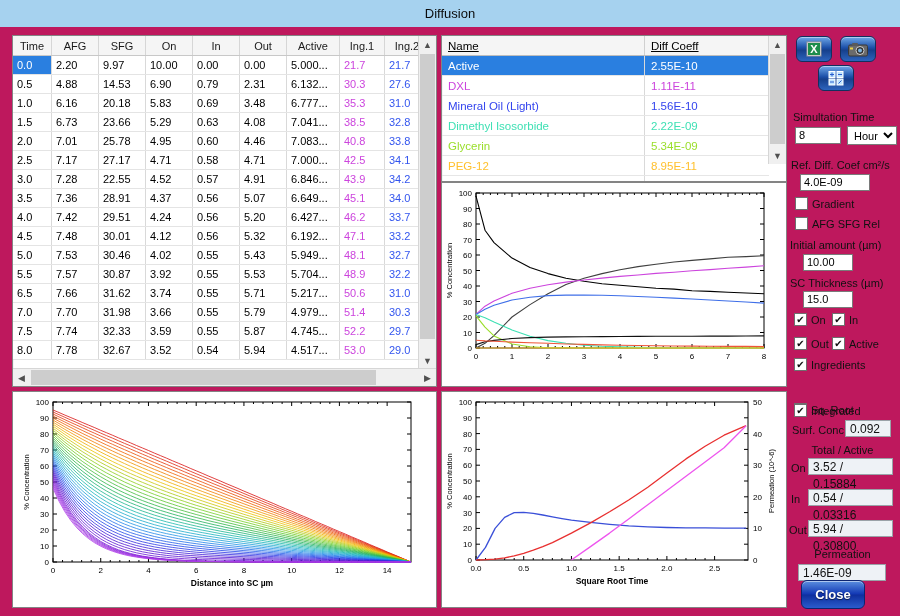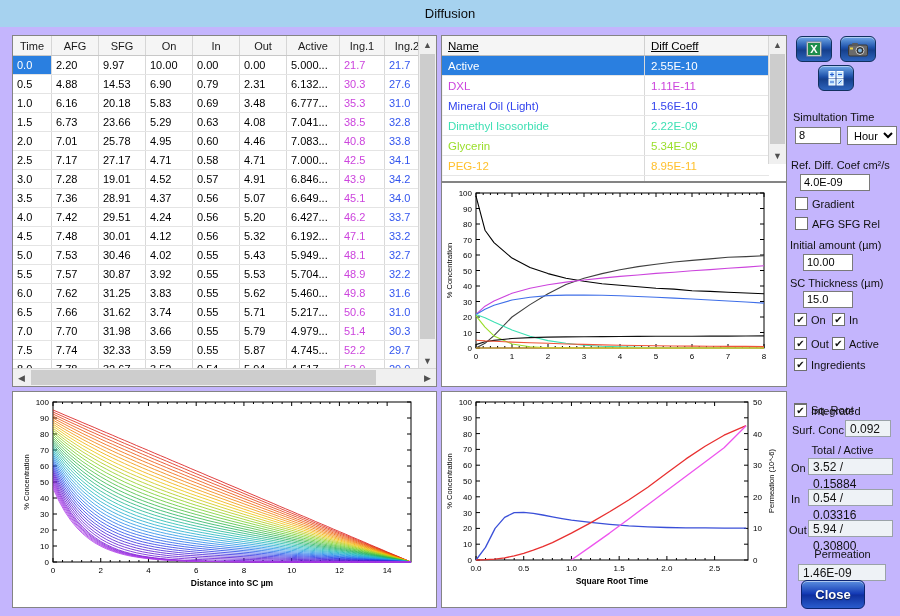--- a/index.html
+++ b/index.html
@@ -4,21 +4,21 @@
 <title>Diffusion</title>
 <style>
   html,body{margin:0;padding:0;}
   body{
     width:900px;height:616px;overflow:hidden;
     background:#a6d2ef;
     font-family:"Liberation Sans","DejaVu Sans",sans-serif;
     font-size:11px;color:#000;
     -webkit-font-smoothing:antialiased;
   }
-  .window{position:absolute;inset:0;background:#c4b5fd;}
+  .window{position:absolute;inset:0;background:#be185d;}
   
   .titlebar{
     height:27px;line-height:27px;text-align:center;
     font-size:13px;color:#0b0b0b;background:#a6d2ef;
     user-select:none;
   }
   
   .panel{
     position:absolute;background:#fff;
     border:1px solid #8a8a8a;
@@ -188,21 +188,21 @@
               <td class="col-num">4.71</td>
               <td class="col-num">0.58</td>
               <td class="col-num">4.71</td>
               <td class="col-active">7.000...</td>
               <td class="col-ing" style="color: rgb(204, 68, 221);">42.5</td>
               <td class="col-ing" style="color: rgb(51, 85, 238); margin-top: 26px;">34.1</td>
             </tr>
             <tr>
               <td class="col-time">3.0</td>
               <td class="col-num">7.28</td>
-              <td class="col-num">19.01</td>
+              <td class="col-num">22.55</td>
               <td class="col-num">4.52</td>
               <td class="col-num">0.57</td>
               <td class="col-num">4.91</td>
               <td class="col-active">6.846...</td>
               <td class="col-ing" style="color: rgb(204, 68, 221);">43.9</td>
               <td class="col-ing" style="color: rgb(51, 85, 238);">34.2</td>
             </tr>
             <tr>
               <td class="col-time">3.5</td>
               <td class="col-num">7.36</td>
@@ -250,31 +250,20 @@
             <tr>
               <td class="col-time">5.5</td>
               <td class="col-num">7.57</td>
               <td class="col-num">30.87</td>
               <td class="col-num">3.92</td>
               <td class="col-num">0.55</td>
               <td class="col-num">5.53</td>
               <td class="col-active">5.704...</td>
               <td class="col-ing" style="color: rgb(204, 68, 221);">48.9</td>
               <td class="col-ing" style="color: rgb(51, 85, 238);">32.2</td>
-            </tr>
-            <tr>
-              <td class="col-time">6.0</td>
-              <td class="col-num">7.62</td>
-              <td class="col-num">31.25</td>
-              <td class="col-num">3.83</td>
-              <td class="col-num">0.55</td>
-              <td class="col-num">5.62</td>
-              <td class="col-active">5.460...</td>
-              <td class="col-ing" style="color: rgb(204, 68, 221);">49.8</td>
-              <td class="col-ing" style="color: rgb(51, 85, 238);">31.6</td>
             </tr>
             <tr>
               <td class="col-time">6.5</td>
               <td class="col-num">7.66</td>
               <td class="col-num">31.62</td>
               <td class="col-num">3.74</td>
               <td class="col-num">0.55</td>
               <td class="col-num">5.71</td>
               <td class="col-active">5.217...</td>
               <td class="col-ing" style="color: rgb(204, 68, 221);">50.6</td>

